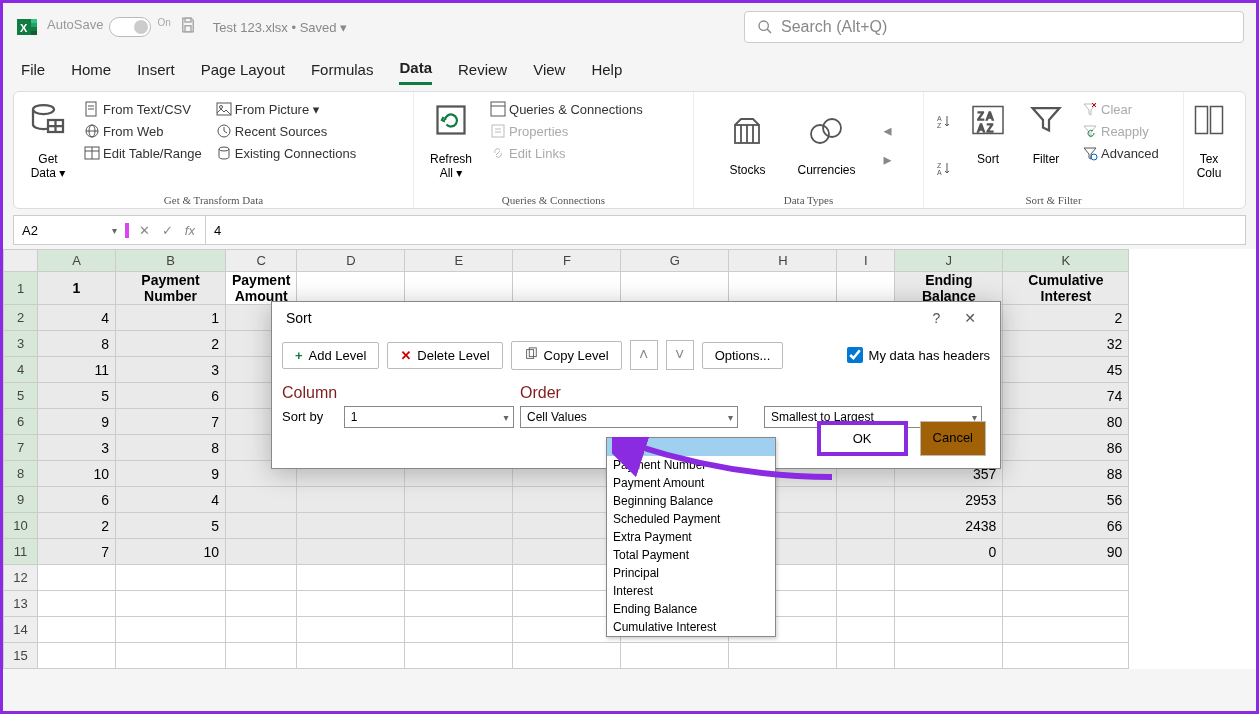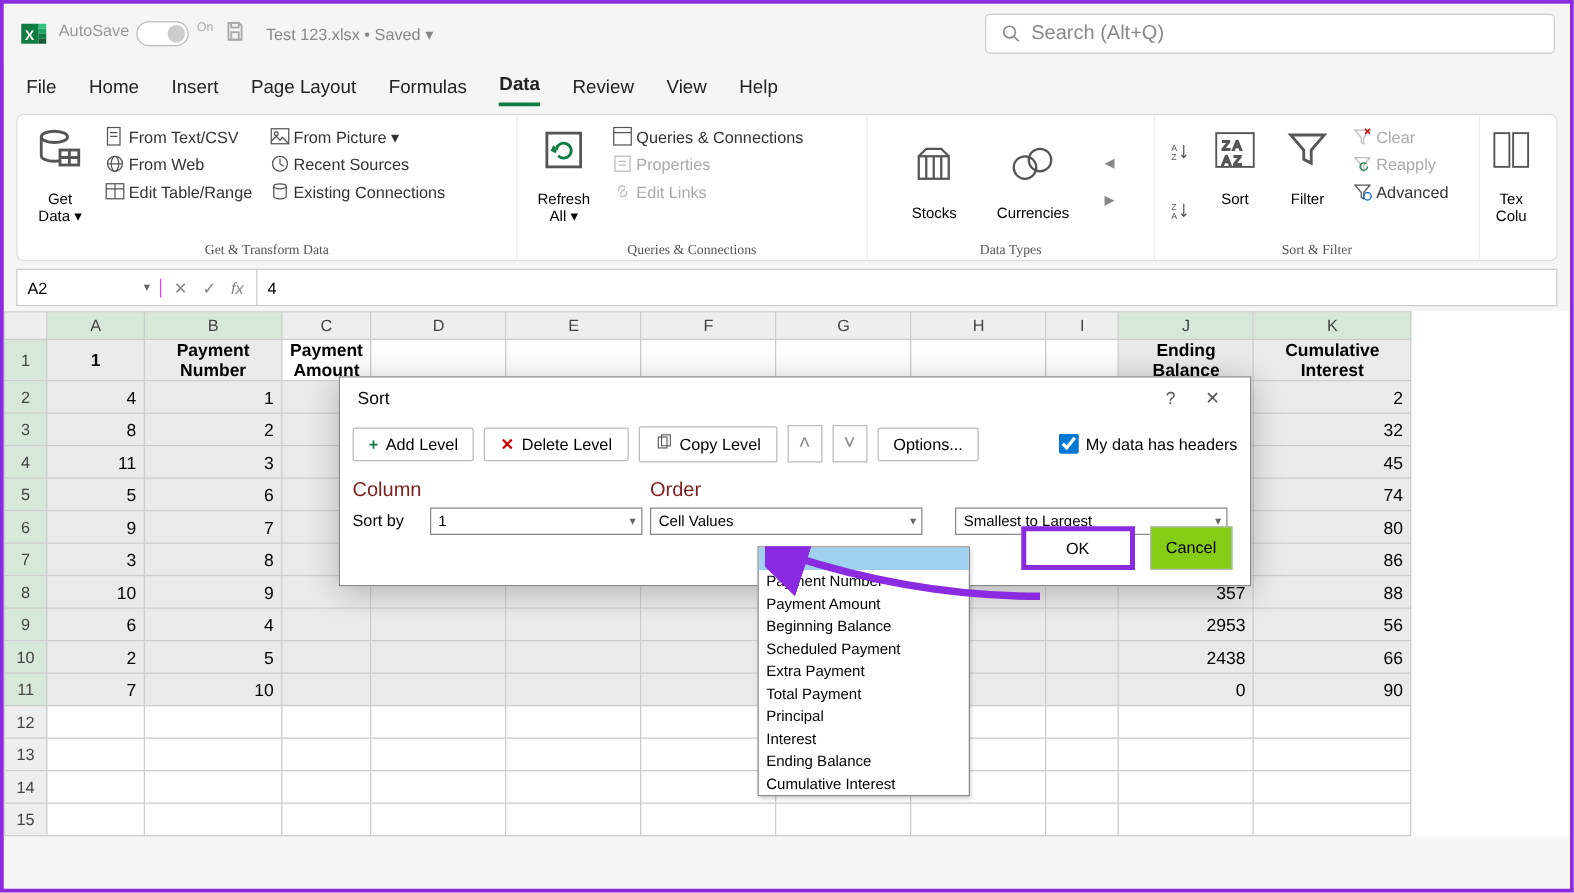--- a/index.html
+++ b/index.html
@@ -5,42 +5,42 @@
 * { box-sizing: border-box; margin: 0; padding: 0; font-family: 'Segoe UI', Arial, sans-serif; }
 body { background: #f5f5f5; width: 1259px; height: 714px; border: 3px solid #8a2be2; overflow: hidden; position: relative; }
 
 
 .titlebar { height: 48px; display: flex; align-items: center; padding: 0 12px; gap: 8px; background: #f5f5f5; }
 .app-logo { width: 24px; height: 24px; display: flex; align-items: center; justify-content: center; }
 .autosave { display: flex; align-items: flex-start; gap: 6px; color: #999; font-size: 13px; }
 .toggle { width: 42px; height: 20px; border: 1px solid #bbb; border-radius: 10px; position: relative; background: #fff; }
 .toggle::after { content:''; position: absolute; right: 2px; top: 2px; width: 14px; height: 14px; background: #ccc; border-radius: 50%; }
 .title-docname { color: #888; font-size: 13px; margin-left: 8px; }
-.searchbox { margin-left: auto; width: 456px; height: 32px; border: 1px solid #ccc; border-radius: 4px; display: flex; align-items: center; padding: 0 12px; color: #888; gap: 8px; background: #fff; }
+.searchbox { margin-left: auto; width: 500px; height: 32px; border: 1px solid #ccc; border-radius: 4px; display: flex; align-items: center; padding: 0 12px; color: #888; gap: 8px; background: #fff; }
 
 
 .tabs { display: flex; gap: 26px; padding: 0 18px; height: 36px; align-items: center; }
 .tab { font-size: 15px; color: #222; cursor: pointer; padding: 6px 0; }
 .tab.active { font-weight: 600; border-bottom: 3px solid #107c41; }
 
 
 .ribbon { background: #fff; border: 1px solid #ddd; border-radius: 6px; margin: 4px 10px 0 10px; display: flex; height: 118px; overflow: hidden; }
 .rgroup { border-right: 1px solid #eee; padding: 6px 12px 2px 12px; display: flex; flex-direction: column; justify-content: space-between; }
 .rgroup-label { font-size: 11px; color: #555; text-align: center; padding-top: 2px; font-family: Liberation Serif, serif; }
 .rbig { display: flex; flex-direction: column; align-items: center; gap: 14px; font-size: 12px; cursor: pointer; padding: 4px; }
 .rbig .ico { width: 36px; height: 36px; }
 .rsmall { display: flex; align-items: center; gap: 3px; font-size: 13px; color: #333; padding: 3px 0; cursor: pointer; white-space: nowrap; }
 .rsmall .ico { width: 16px; height: 16px; flex-shrink: 0; }
 .rcol { display: flex; flex-direction: column; }
 .rrow { display: flex; gap: 14px; flex: 1; }
 .disabled { color: #aaa; }
 
 
 .fbar { display: flex; align-items: center; height: 30px; margin: 6px 10px 0 10px; background: #fff; border: 1px solid #ccc; }
-.namebox { width: 115px; border-right: 1px solid #d946ef; padding: 0 8px; display: flex; align-items: center; justify-content: space-between; font-size: 13px; }
+.namebox { width: 115px; border-right: 4px solid #d946ef; padding: 0 8px; display: flex; align-items: center; justify-content: space-between; font-size: 13px; }
 .fbar-btns { display: flex; padding: 0 6px; gap: 4px; align-items: center; color: #888; }
 .fbar-btns span { padding: 2px 4px; cursor: pointer; font-size: 13px; }
 .fbar-input { flex: 1; padding: 0 8px; font-size: 13px; border-left: 1px solid #ccc; height: 100%; display: flex; align-items: center; }
 
 
 .sheet { margin: 4px 0 0 0; background: #fff; position: relative; }
 table { border-collapse: collapse; table-layout: fixed; }
 .colhdr th { background: #eee; border: 1px solid #ccc; font-weight: normal; font-size: 13px; height: 22px; color: #444; }
 .colhdr th.sel { background: #d8e8d8; }
 .rowhdr { background: #eee; border: 1px solid #ccc; font-size: 13px; text-align: center; width: 34px; color: #444; }
@@ -69,21 +69,21 @@
 .dlg-lbl { width: 58px; font-size: 13px; display: inline-block; }
 .dlg-select { border: 1px solid #888; height: 22px; display: inline-flex; align-items: center; justify-content: space-between; padding: 0 4px 0 6px; font-size: 12px; background: #fff; }
 .dlg-select.w1 { width: 170px; }
 .dlg-select.w2 { width: 218px; }
 .chev { font-size: 10px; color: #666; }
 .dropdown { position: absolute; left: 334px; top: 135px; width: 170px; background: #fff; border: 1px solid #888; box-shadow: 1px 2px 4px rgba(0,0,0,0.2); }
 .dd-item { padding: 2px 6px; font-size: 12px; cursor: pointer; }
 .dd-item.hl { background: #9fd0f0; }
 .dlg-buttons { position: absolute; bottom: 12px; right: 14px; display: flex; gap: 12px; }
 .btn-ok { border: 4px solid #8a2be2; padding: 6px 32px; font-size: 13px; background: #fff; cursor: pointer; }
-.btn-cancel { border: 1px solid #bbb; padding: 8px 12px; font-size: 13px; background: #84cc16; cursor: pointer; }
+.btn-cancel { border: 1px solid #bbb; padding: 8px 12px; font-size: 13px; background: #a16207; cursor: pointer; }
 
 
 .arrow-anno { position: absolute; left: 340px; top: 135px; pointer-events: none; }
 
 .ico svg { width: 100%; height: 100%; }
 </style>
 </head>
 <body>
 
 <div class="titlebar">

